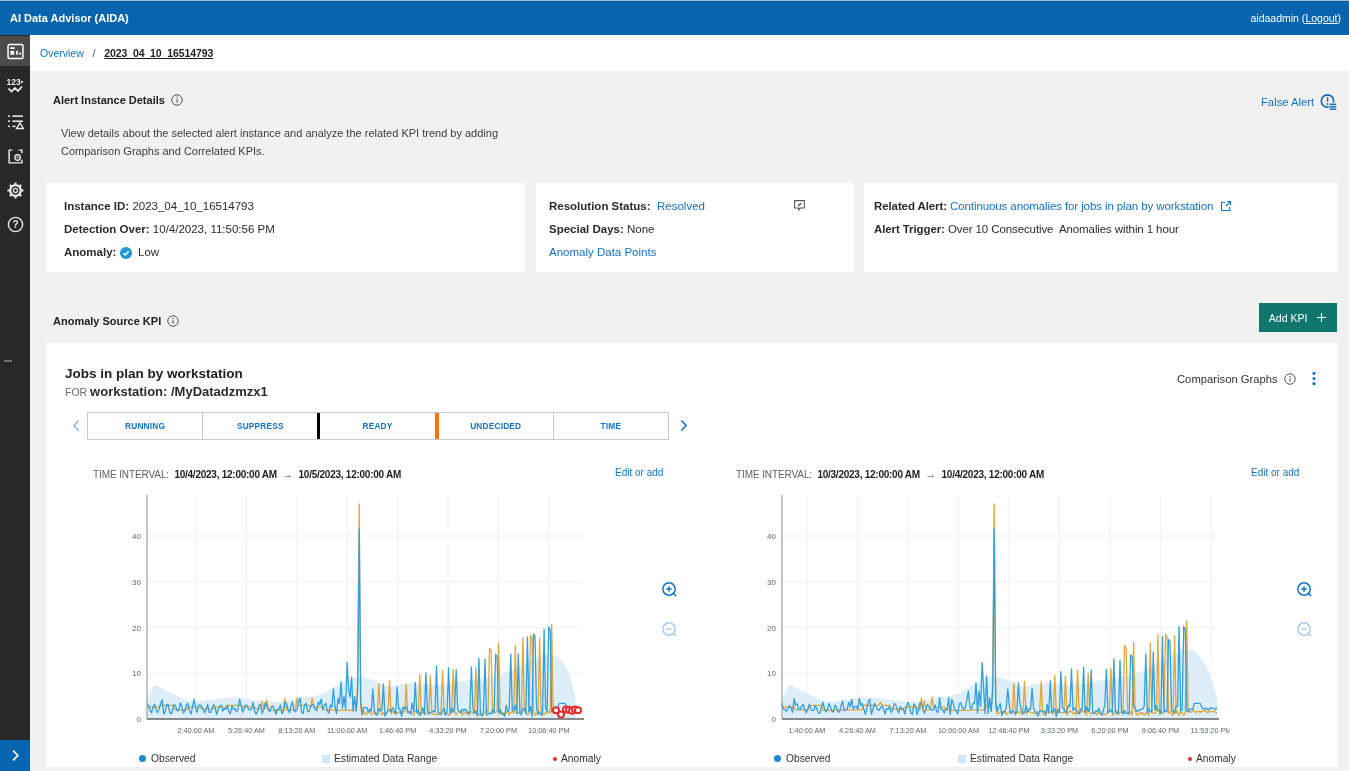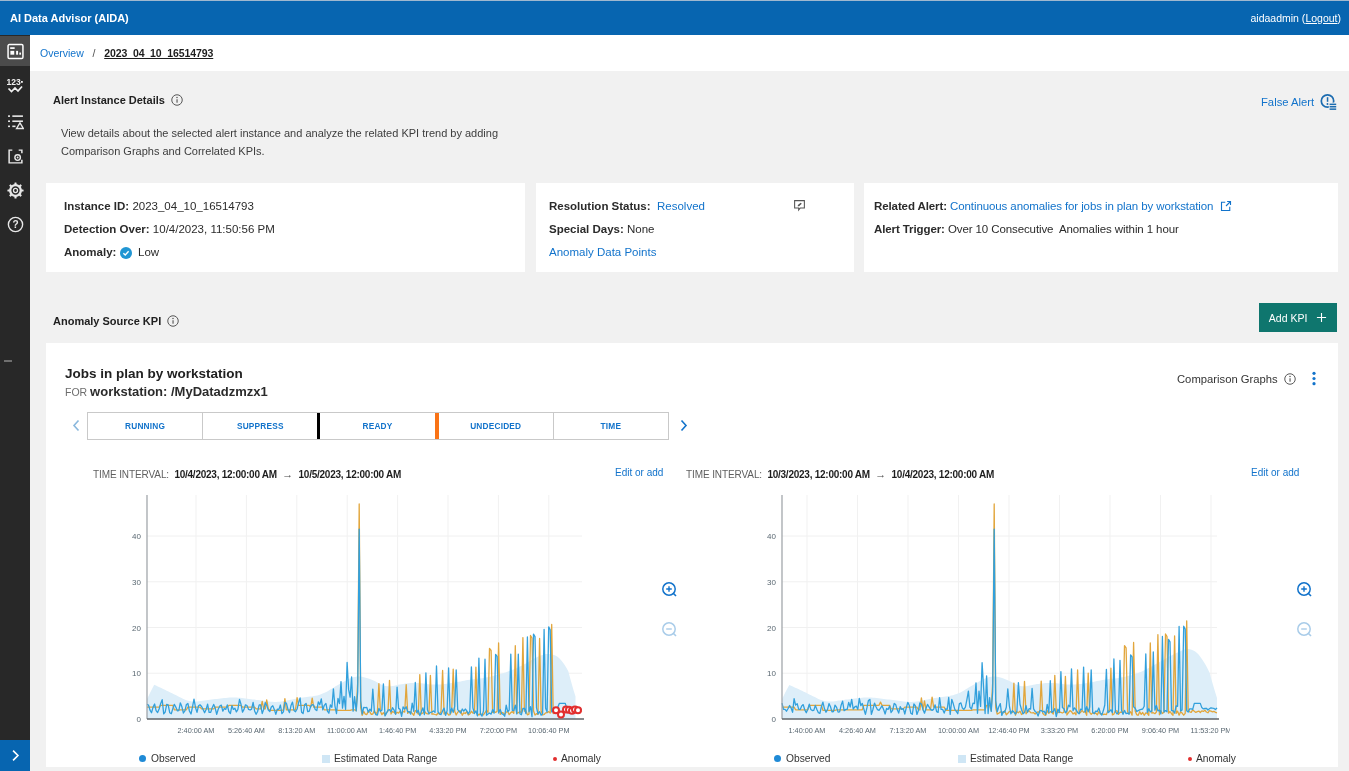--- a/index.html
+++ b/index.html
@@ -162,21 +162,21 @@
   <div style="flex:1;border-right:4px solid #f97316;display:flex;align-items:center;justify-content:center;color:#1273cb;font-size:8.3px;font-weight:bold;letter-spacing:0.2px;">READY</div>
   <div style="flex:1;border-right:1px solid #c9c9c9;display:flex;align-items:center;justify-content:center;color:#1273cb;font-size:8.3px;font-weight:bold;letter-spacing:0.2px;">UNDECIDED</div>
   <div style="flex:1;display:flex;align-items:center;justify-content:center;color:#1273cb;font-size:8.3px;font-weight:bold;letter-spacing:0.2px;">TIME</div>
 </div>
 <div class="abs" style="left:680px;top:418px;"><svg width="8" height="13" viewBox="0 0 8 13">
       <path d="M1.5 1.5 L6 6.5 L1.5 11.5" fill="none" stroke="#1273cb" stroke-width="1.6"></path>
     </svg></div>
 
 <div class="abs" style="left:93px;top:468px;font-size:10px;color:#5f5f5f;letter-spacing:-0.1px;">TIME INTERVAL: &nbsp;<span style="color:#1d1d1d;font-weight:bold;letter-spacing:-0.25px;">10/4/2023, 12:00:00 AM</span> &nbsp;<span style="color:#444;font-size:11px;">→</span>&nbsp; <span style="color:#1d1d1d;font-weight:bold;letter-spacing:-0.25px;">10/5/2023, 12:00:00 AM</span></div>
 <div class="abs" style="left:615px;top:467px;font-size:10px;"><a class="lnk">Edit or add</a></div>
-<div class="abs" style="left:686px;top:468px;font-size:10px;color:#5f5f5f;letter-spacing:-0.1px;">TIME INTERVAL: &nbsp;<span style="color:#1d1d1d;font-weight:bold;letter-spacing:-0.25px;">10/3/2023, 12:00:00 AM</span> &nbsp;<span style="color:#444;font-size:11px;">→</span>&nbsp; <span style="color:#1d1d1d;font-weight:bold;letter-spacing:-0.25px;">10/4/2023, 12:00:00 AM</span></div>
+<div class="abs" style="left:736px;top:468px;font-size:10px;color:#5f5f5f;letter-spacing:-0.1px;">TIME INTERVAL: &nbsp;<span style="color:#1d1d1d;font-weight:bold;letter-spacing:-0.25px;">10/3/2023, 12:00:00 AM</span> &nbsp;<span style="color:#444;font-size:11px;">→</span>&nbsp; <span style="color:#1d1d1d;font-weight:bold;letter-spacing:-0.25px;">10/4/2023, 12:00:00 AM</span></div>
 <div class="abs" style="left:1251px;top:467px;font-size:10px;"><a class="lnk">Edit or add</a></div>
 
 <div class="abs" style="left:125px;top:492px;"><svg width="470" height="252" viewBox="0 0 470 252" style="font-family:'Liberation Sans',sans-serif">
       <line x1="22" y1="181.2" x2="457" y2="181.2" stroke="#f0f0f0" stroke-width="1"></line>
       <line x1="22" y1="135.5" x2="457" y2="135.5" stroke="#f0f0f0" stroke-width="1"></line>
       <line x1="22" y1="89.8" x2="457" y2="89.8" stroke="#f0f0f0" stroke-width="1"></line>
       <line x1="22" y1="44.0" x2="457" y2="44.0" stroke="#f0f0f0" stroke-width="1"></line>
       <line x1="71.0" y1="3" x2="71.0" y2="227" stroke="#f1f1f1" stroke-width="1"></line>
       <line x1="121.4" y1="3" x2="121.4" y2="227" stroke="#f1f1f1" stroke-width="1"></line>
       <line x1="171.8" y1="3" x2="171.8" y2="227" stroke="#f1f1f1" stroke-width="1"></line>

